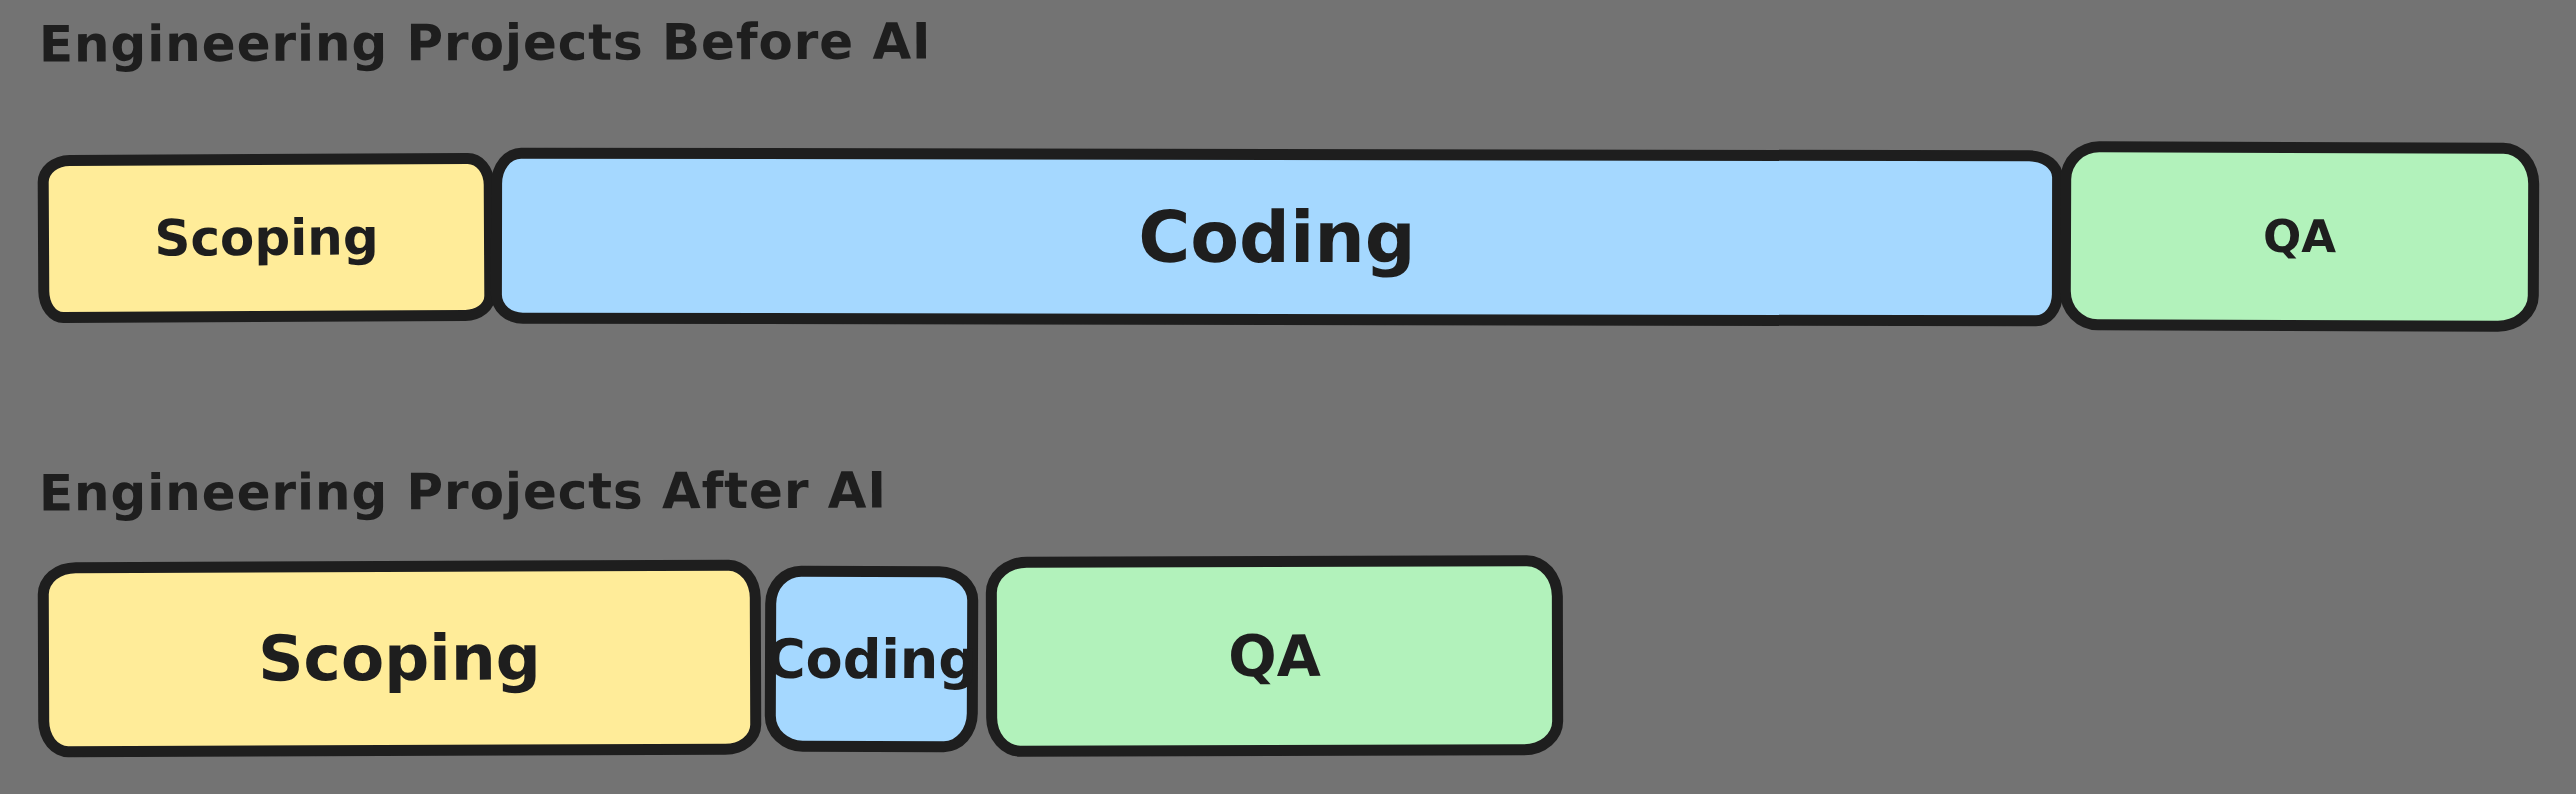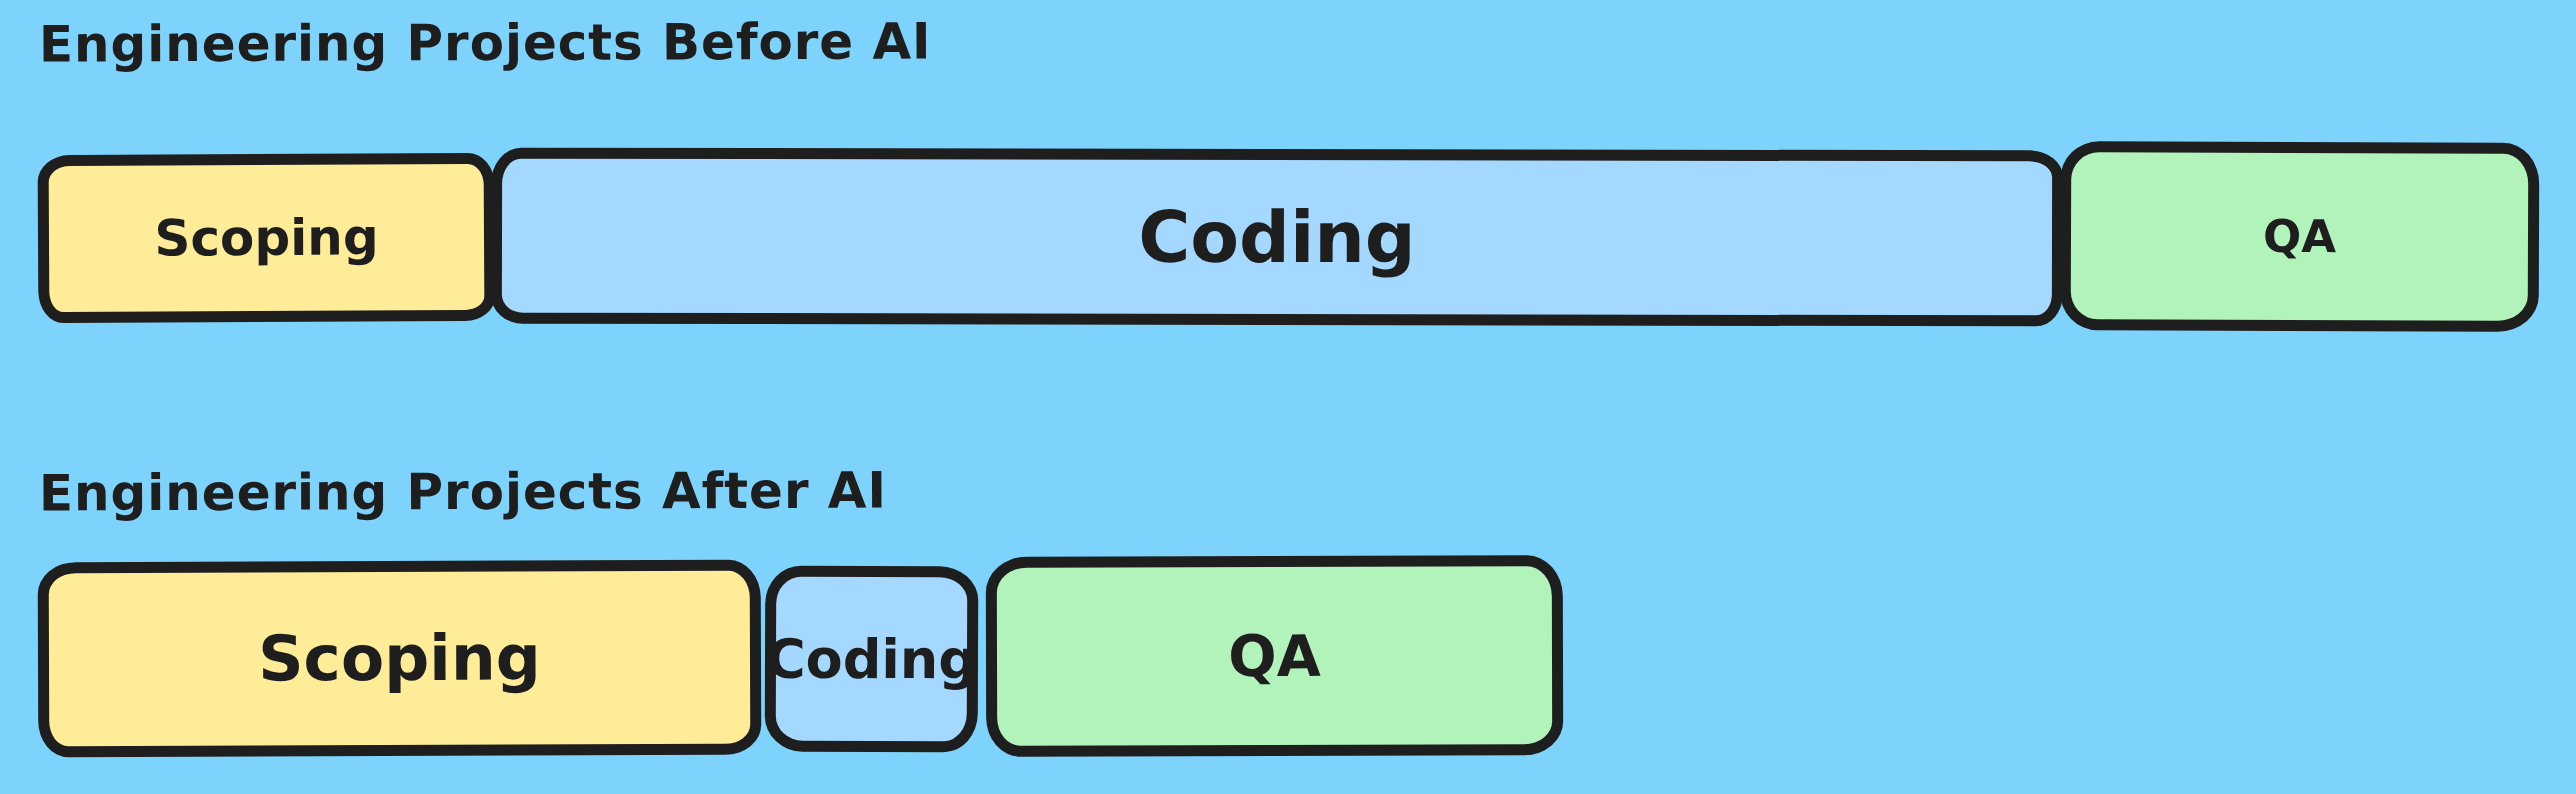--- a/index.html
+++ b/index.html
@@ -4,21 +4,21 @@
 <style>
   html, body {
     margin: 0;
     padding: 0;
     background: #ffffff;
   }
   #canvas {
     position: relative;
     width: 2576px;
     height: 795px;
-    background: #7dd3fc;
+    background: #737373;
     font-family: "DejaVu Sans", sans-serif;
     color: #1e1e1e;
     overflow: hidden;
   }
   .section-title {
     position: absolute;
     left: 39px;
     font-size: 50px;
     font-weight: 700;
     letter-spacing: 0.9px;

